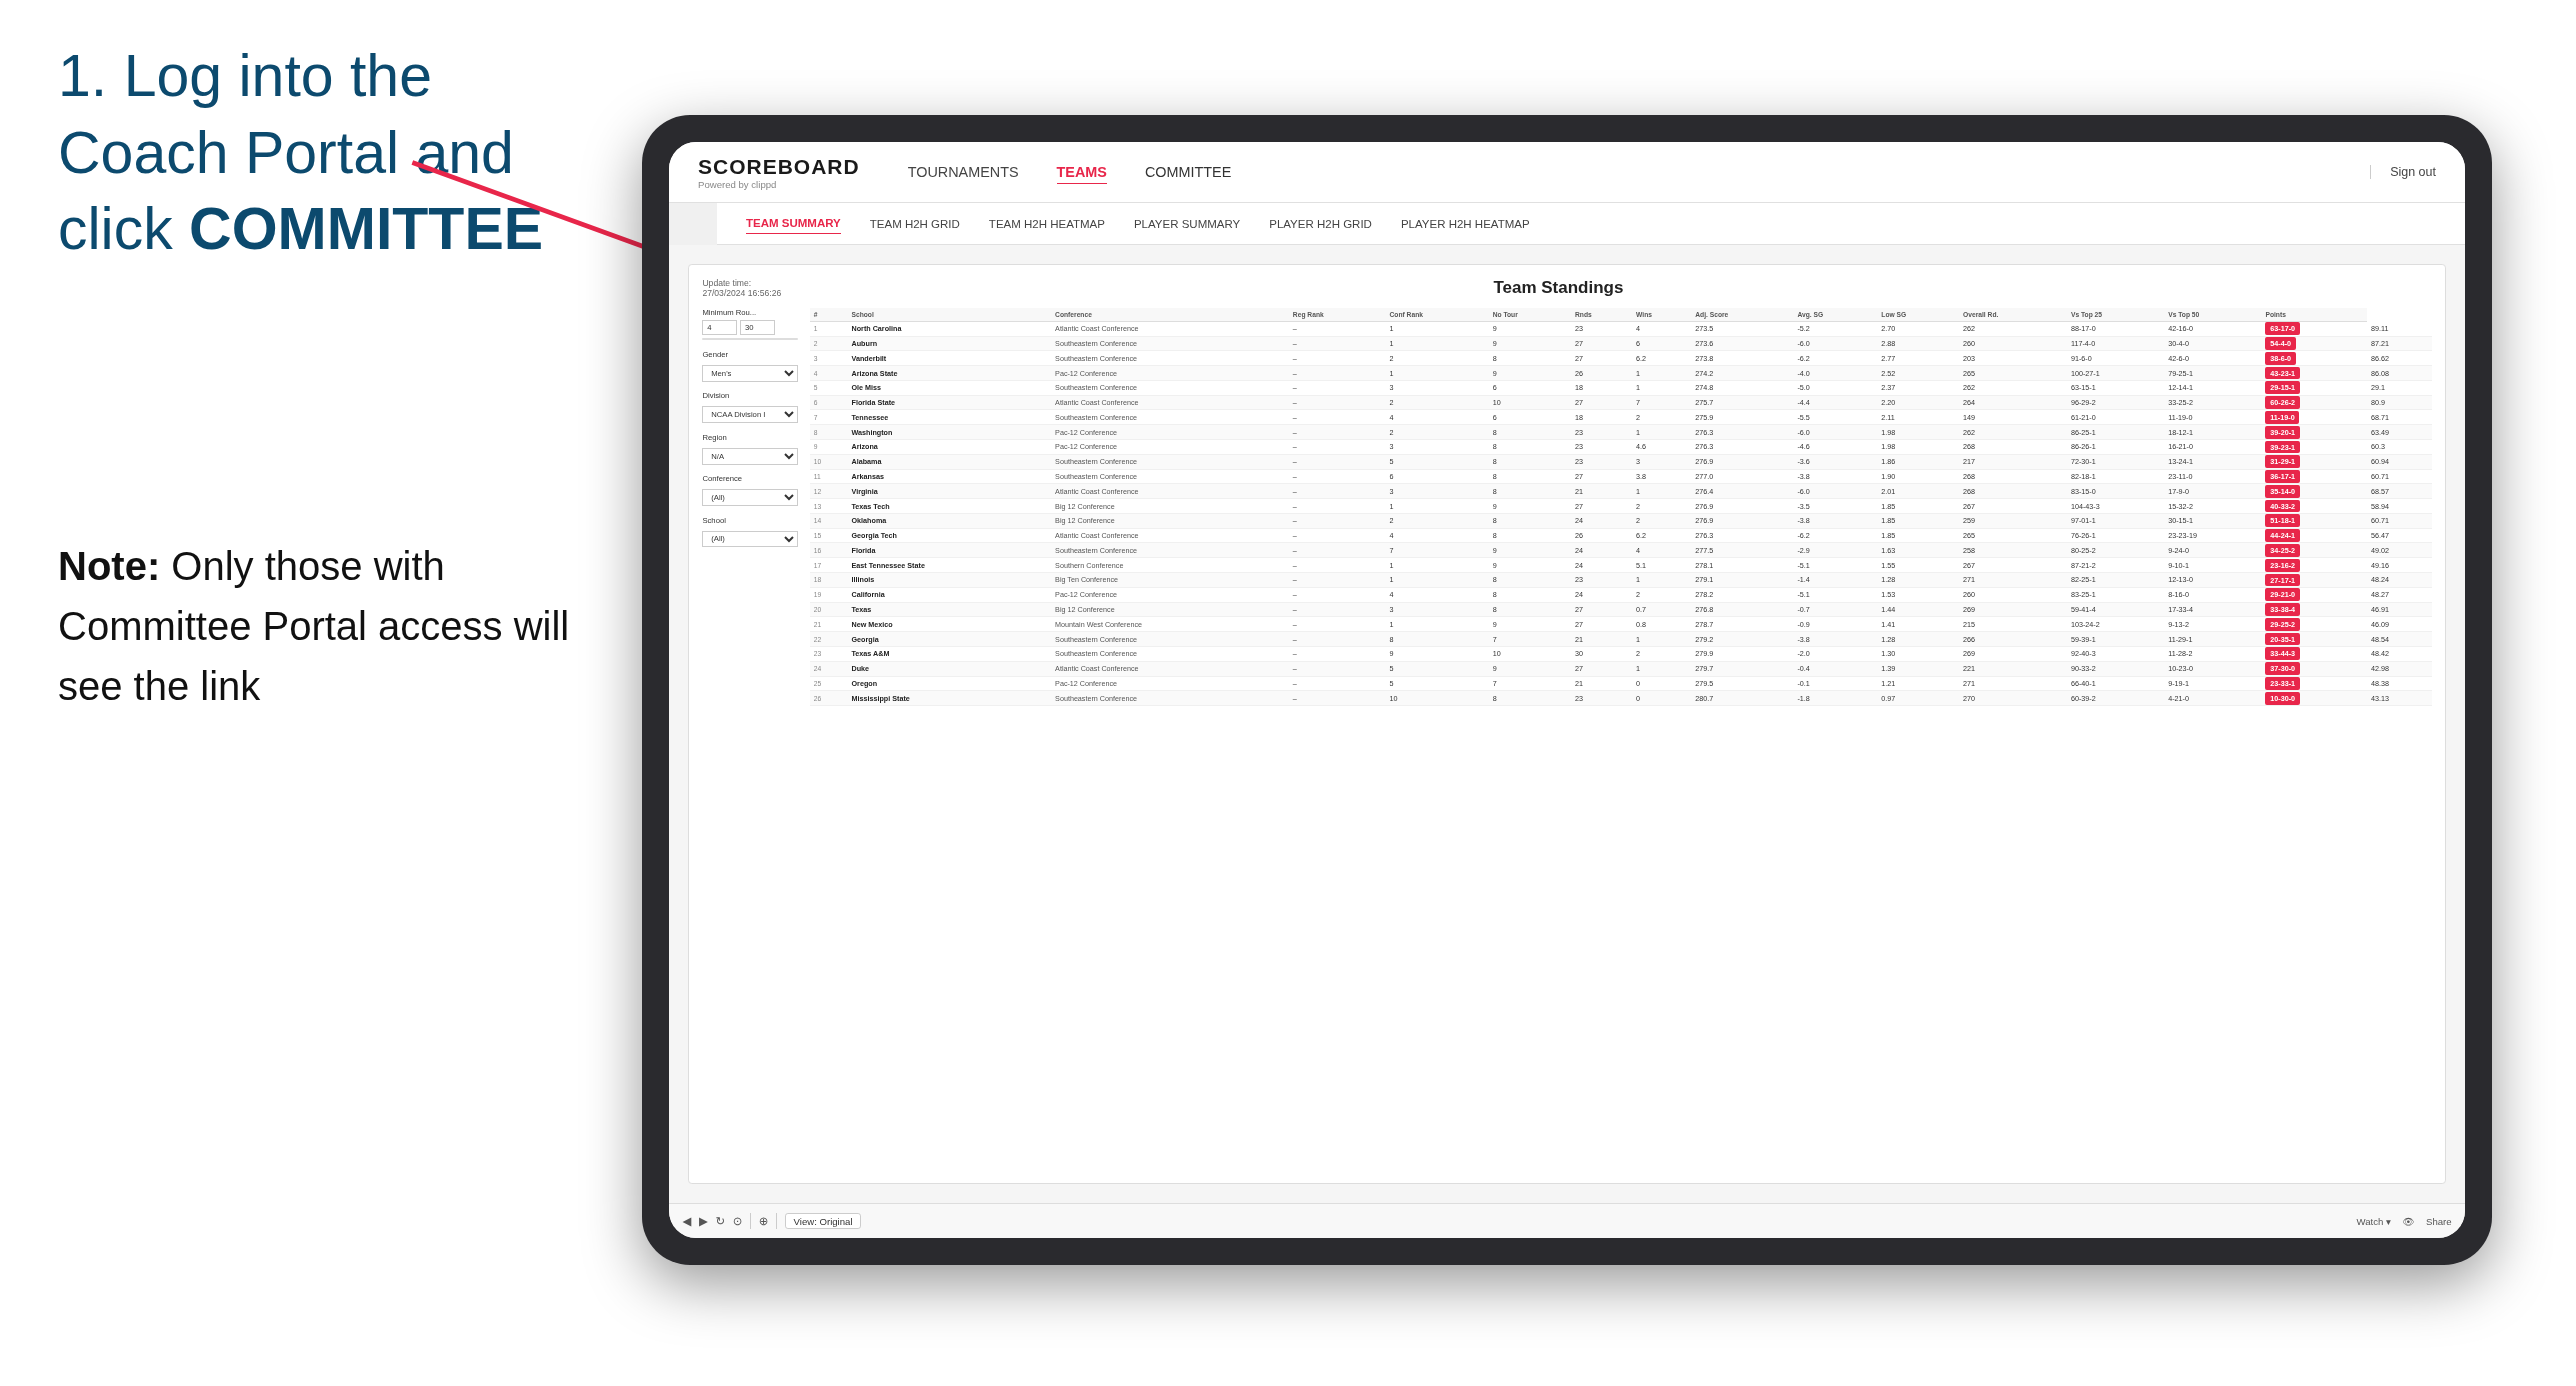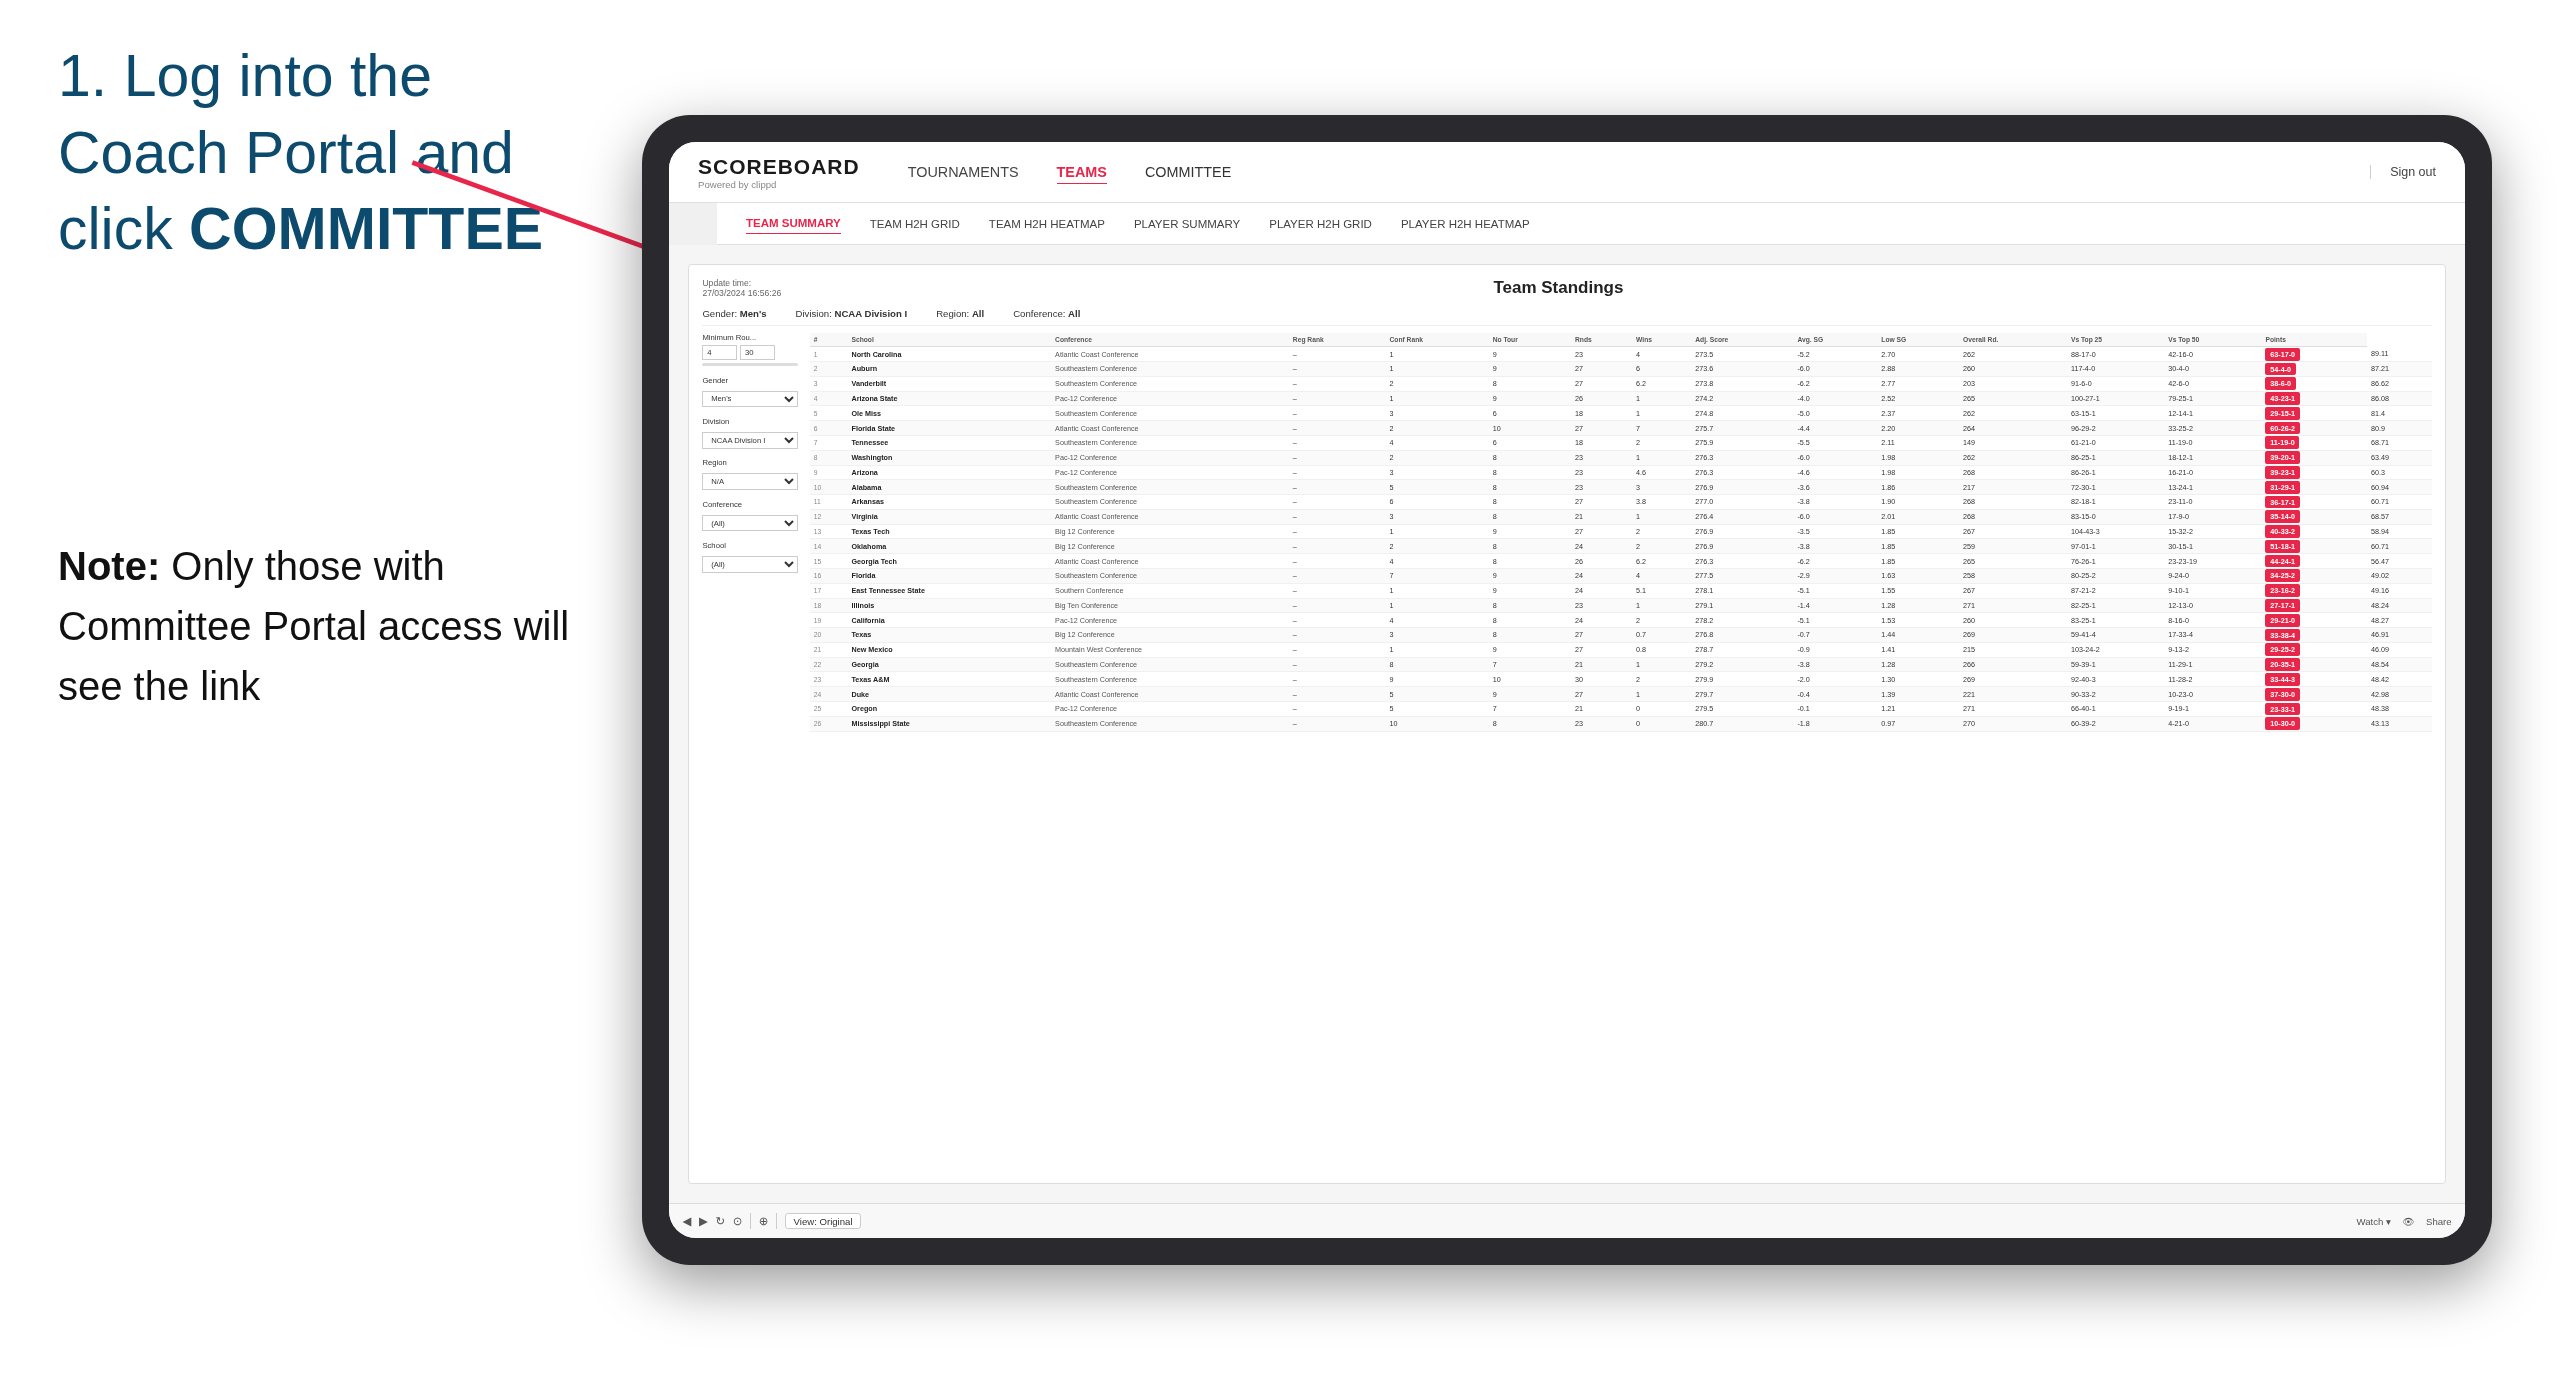--- a/index.html
+++ b/index.html
@@ -412,38 +412,20 @@
 
         <div class="panel-header">
           <div>
             <div class="update-time">Update time:</div>
             <div class="update-time">27/03/2024 16:56:26</div>
           </div>
           <div class="panel-title">Team Standings</div>
           <div style="width:96px;"></div>
         </div>
 
-        <div class="filter-row">
-          <div>
-            <span>Gender:</span>
-            <strong>Men's</strong>
-          </div>
-          <div>
-            <span>Division:</span>
-            <strong>NCAA Division I</strong>
-          </div>
-          <div>
-            <span>Region:</span>
-            <strong>All</strong>
-          </div>
-          <div>
-            <span>Conference:</span>
-            <strong>All</strong>
-          </div>
-        </div>
 
         <div class="content-layout">
 
           <div class="filters-sidebar">
 
             <div class="filter-group">
               <div class="filter-label">Minimum Rou...</div>
               <div class="filter-input">
                 <input class="filter-box" value="4" readonly="" style="">
                 <input class="filter-box" value="30" readonly="" style="">
@@ -591,21 +573,21 @@
                     <td>6</td>
                     <td>18</td>
                     <td>1</td>
                     <td>274.8</td>
                     <td>-5.0</td>
                     <td>2.37</td>
                     <td>262</td>
                     <td>63-15-1</td>
                     <td>12-14-1</td>
                     <td><span class="highlight-cell">29-15-1</span></td>
-                    <td>81.4</td>
+                    <td>29.1</td>
                   </tr>
                   <tr>
                     <td class="rank-cell">6</td>
                     <td class="school-cell">Florida State</td>
                     <td class="conf-cell">Atlantic Coast Conference</td>
                     <td>–</td>
                     <td>2</td>
                     <td>10</td>
                     <td>27</td>
                     <td>7</td>

